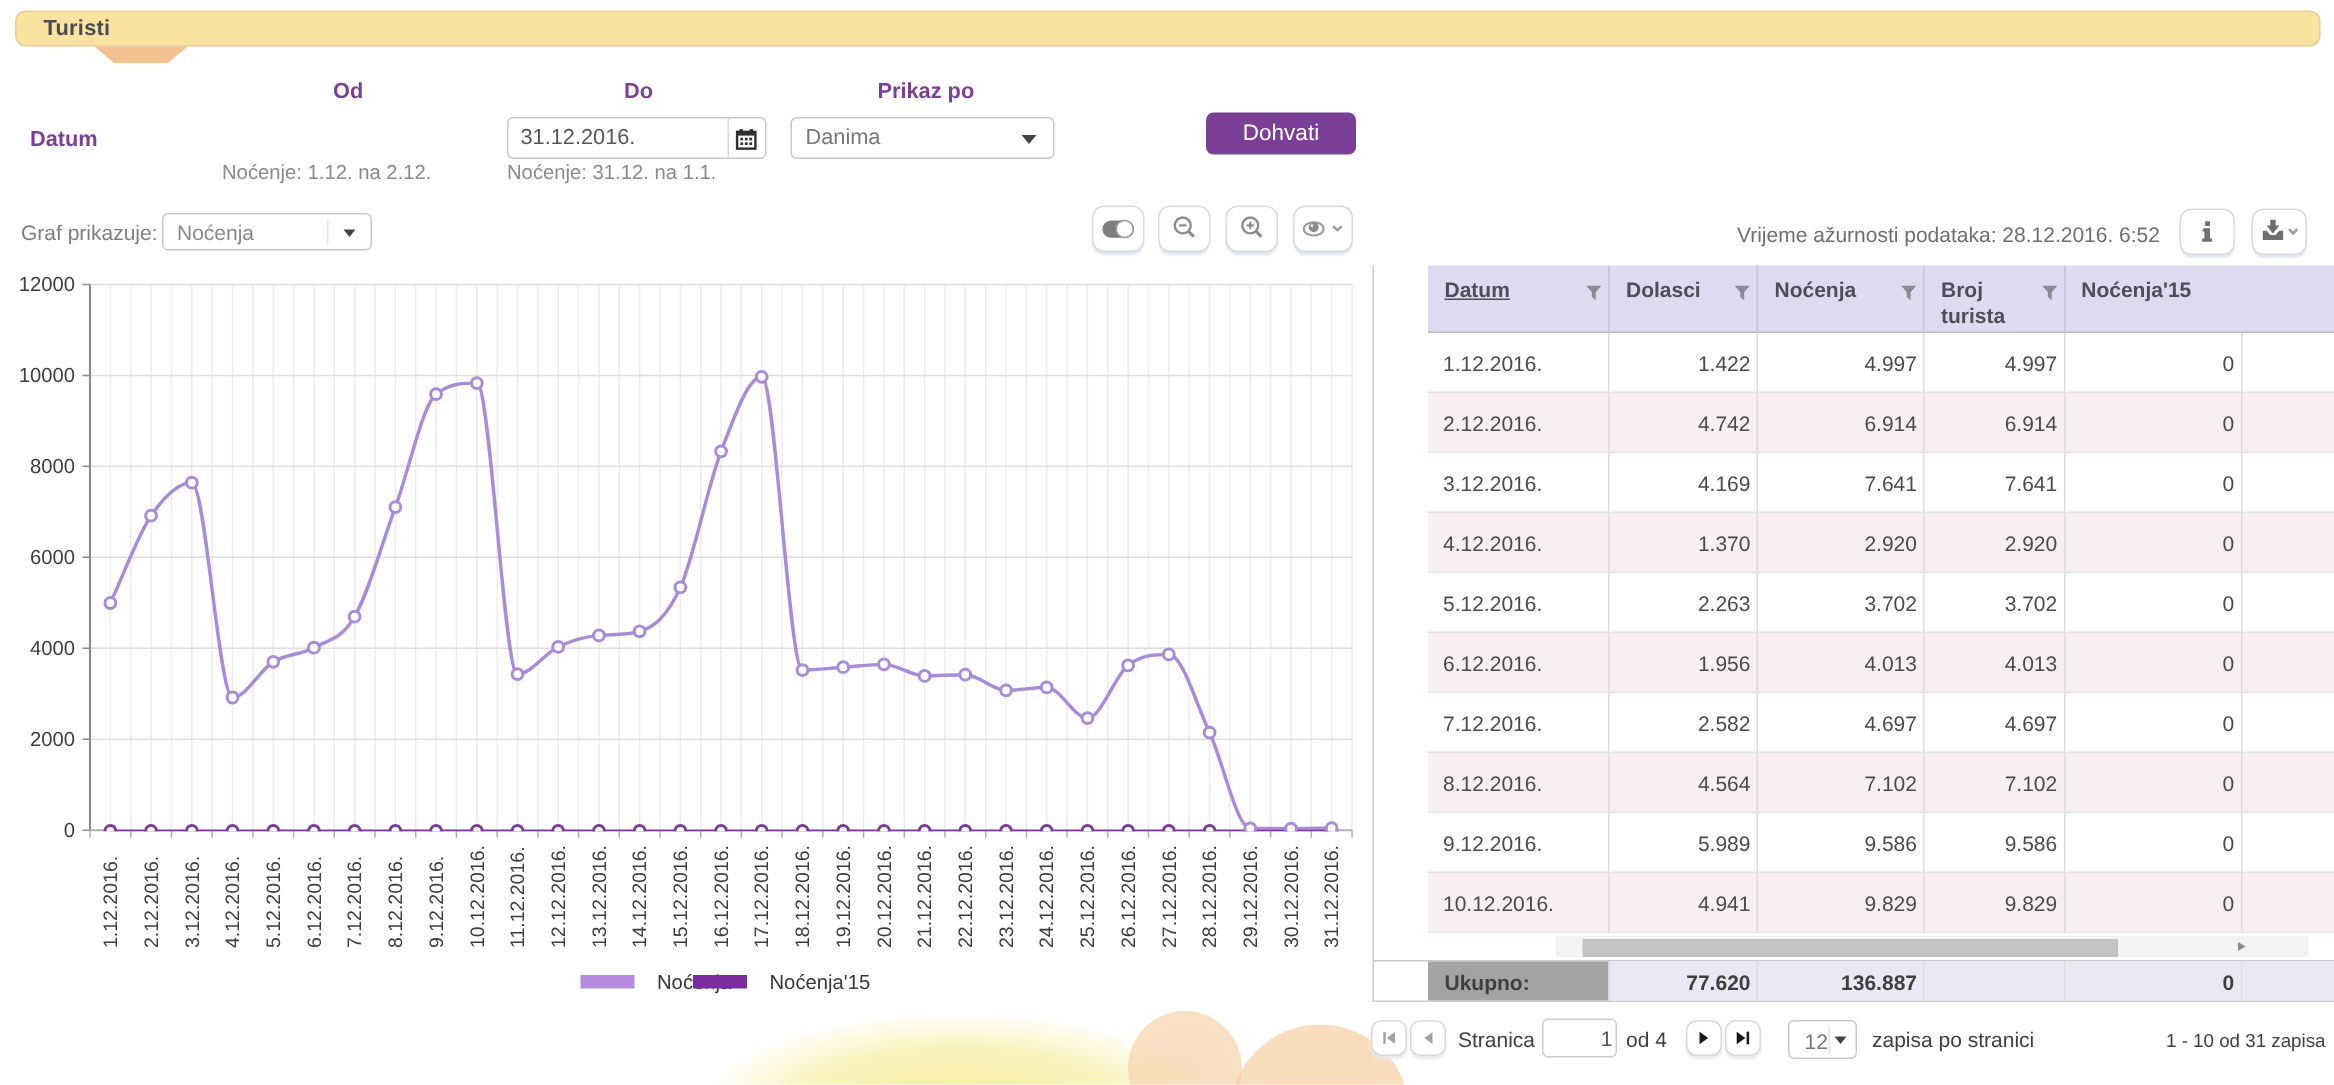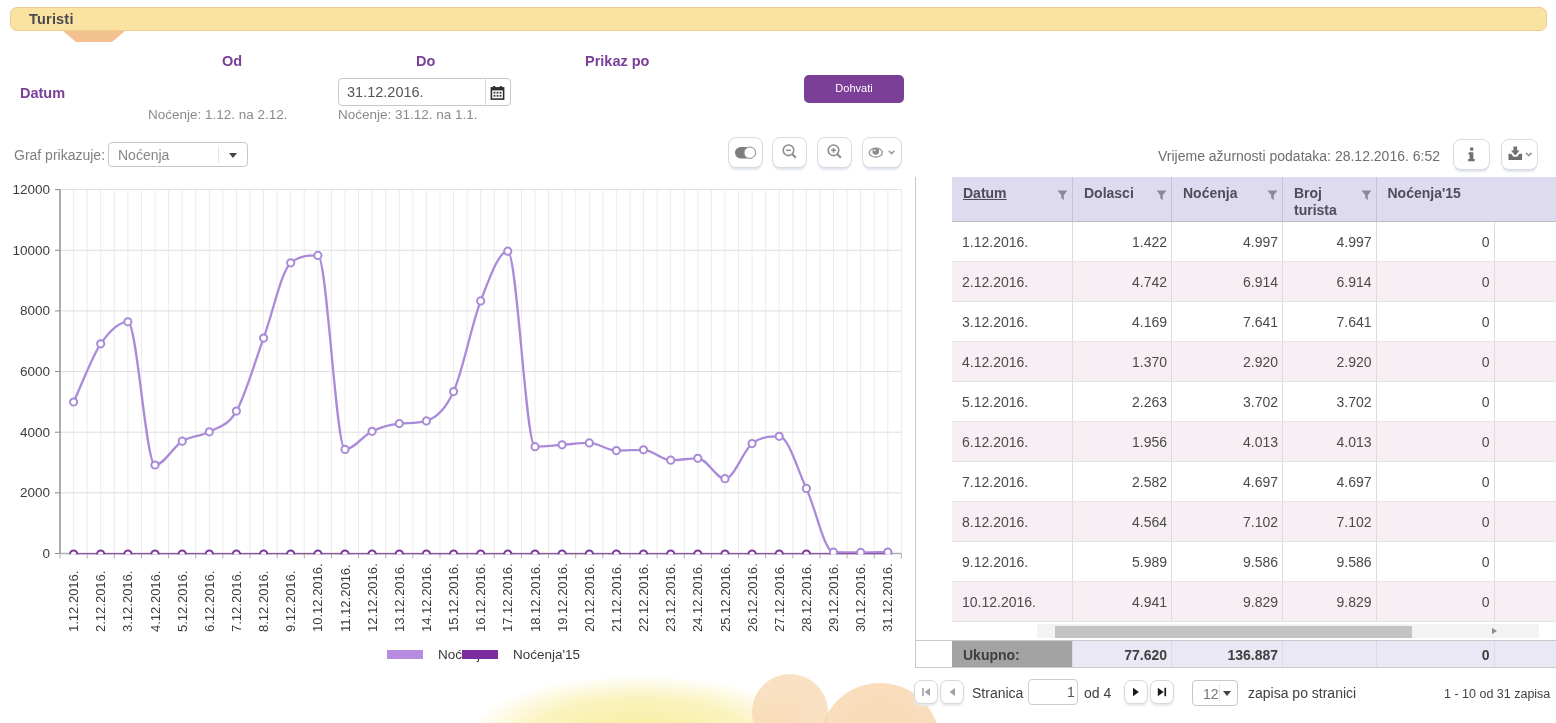--- a/index.html
+++ b/index.html
@@ -12,21 +12,21 @@
 .plabel { position:absolute; color:#7c3f98; font-weight:bold; font-size:14.5px; }
 .input { position:absolute; height:28px; border:1px solid #c8c8c8; border-radius:4px; background:#fff; font-size:14.5px; color:#555; }
 .input .txt { position:absolute; left:8px; top:5px; }
 .calico { position:absolute; right:5px; top:6px; }
 .caldiv { position:absolute; right:24px; top:0; bottom:0; width:1px; background:#d9d9d9; }
 .helper { position:absolute; color:#8b8b8b; font-size:13.5px; }
 .selbox { position:absolute; background:#fff; border:1px solid #c8c8c8; border-radius:4px; }
 .selbox .txt { position:absolute; left:9px; color:#777; font-size:14.5px; }
 .selbox .arr { position:absolute; width:0; height:0; border-left:5px solid transparent; border-right:5px solid transparent; border-top:6px solid #444; }
 .selbox .div { position:absolute; right:28px; top:3px; bottom:3px; width:1px; background:#e6e6e6; }
-#dohvati { position:absolute; left:804px; top:75px; width:100px; height:28px; background:#7c3f98; border-radius:5px; color:#fff; font-size:11px; text-align:center; line-height:27px; }
+#dohvati { position:absolute; left:804px; top:75px; width:100px; height:28px; background:#7c3f98; border-radius:5px; color:#fff; font-size:15px; text-align:center; line-height:27px; }
 .toolbtn { position:absolute; height:31px; background:#fff; border:1px solid #d9d9e3; border-radius:8px; box-shadow:0 3px 2px -1px #dfe4f0; }
 .ghd { position:absolute; color:#7f7f7f; font-size:14.5px; }
 .tr { display:flex; height:40px; border-bottom:1px solid #e4e4e4; }
 .tr > div, .hdr > div, .ftr > div { flex:0 0 auto; }
 .td { font-size:14px; color:#4a4a4a; text-align:right; padding:12px 4px 0 0; border-right:1px solid #dcdcdc; }
 .th { position:relative; color:#4e4e58; font-weight:bold; font-size:14px; border-right:1px solid #c3c3d5; }
 .tht { position:absolute; left:11px; top:8px; line-height:17px; }
 .fun { position:absolute; right:4px; top:11px; }
 .pgbtn { position:absolute; width:24px; height:24px; background:#fff; border:1px solid #d8d8d8; border-radius:7px; box-shadow:0 2px 2px #e8e8ee; }
 .pgtxt { position:absolute; color:#404040; font-size:14px; }
@@ -58,20 +58,24 @@
           <rect x="9.7" y="1.1" width="2.3" height="2" fill="#2e2e2e"></rect>
           <g fill="#2e2e2e">
             <rect x="3.6" y="6.8" width="1.8" height="1.8"></rect>
             <rect x="6.6" y="6.8" width="1.8" height="1.8"></rect>
             <rect x="9.6" y="6.8" width="1.8" height="1.8"></rect>
             <rect x="3.6" y="9.9" width="1.8" height="1.8"></rect>
             <rect x="6.6" y="9.9" width="1.8" height="1.8"></rect>
             <rect x="9.6" y="9.9" width="1.8" height="1.8"></rect>
           </g>
         </svg></span>
+</div>
+<div class="selbox" style="left:527px;top:78px;width:176px;height:28px;">
+  <span class="txt" style="top:5px;">Danima</span>
+  <span class="arr" style="right:11px;top:11px;"></span>
 </div>
 <div id="dohvati">Dohvati</div>
 <div class="helper" style="left:148px;top:107px;">Noćenje: 1.12. na 2.12.</div>
 <div class="helper" style="left:338px;top:107px;">Noćenje: 31.12. na 1.1.</div>
 
 <div class="ghd" style="left:14px;top:147px;font-size:14px;">Graf prikazuje:</div>
 <div class="selbox" style="left:108px;top:142px;width:140px;height:25px;">
   <span class="txt" style="top:4px;font-size:14px;color:#888;">Noćenja</span>
   <span class="arr" style="right:10px;top:10px;border-left-width:4.5px;border-right-width:4.5px;border-top-width:5.5px;"></span>
   <span class="div"></span>

